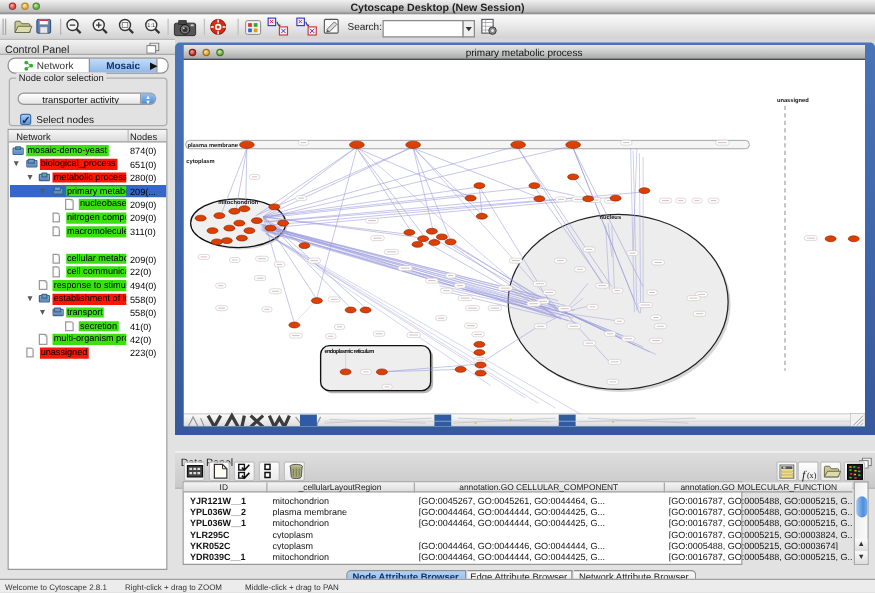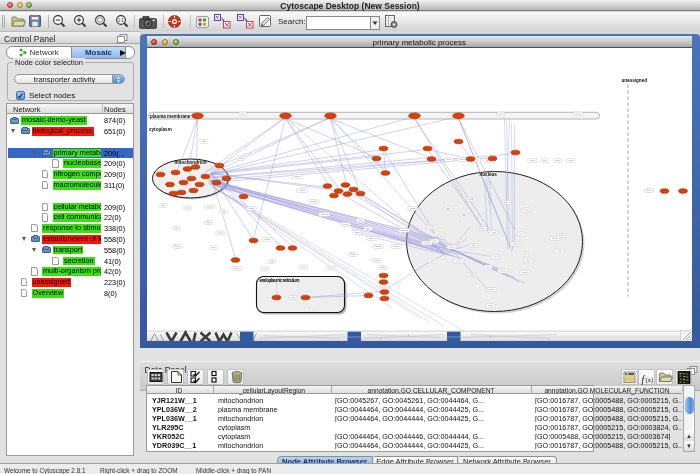--- a/index.html
+++ b/index.html
@@ -200,20 +200,26 @@
         <i class="fld" style="left:3px"></i>
         <span class="lab g" style="left:14px;max-width:79.5px">mosaic-demo-yeast</span>
         <span class="cnt">874(0)</span>
       </div>
   <div class="trow" style="top:22.4px">
         <i class="ar" style="left:4px"></i>
         <i class="fld" style="left:13.5px"></i>
         <span class="lab r" style="left:24.5px;max-width:69px">biological_process</span>
         <span class="cnt">651(0)</span>
       </div>
+  <div class="trow" style="top:33.2px">
+        <i class="ar" style="left:14.5px"></i>
+        <i class="fld" style="left:24px"></i>
+        <span class="lab r" style="left:35px;max-width:58.5px">metabolic process</span>
+        <span class="cnt">280(0)</span>
+      </div>
   <div class="trow" style="top:44px">
         <span class="sel" style="position:absolute;left:0.5px;top:0;width:125px;height:10.8px"></span>
         <i class="ar" style="left:25px"></i>
         <i class="fld" style="left:34.5px"></i>
         <span class="lab g" style="left:45.5px;max-width:48px">primary metabo</span>
         <span class="cnt">209(...</span>
       </div>
   <div class="trow" style="top:54.8px">
         <i class="pg" style="left:45px"></i>
         <span class="lab g" style="left:56px;max-width:37.5px">nucleobase-</span>
@@ -235,21 +241,21 @@
         <span class="cnt">209(0)</span>
       </div>
   <div class="trow" style="top:108.8px">
         <i class="pg" style="left:34.5px"></i>
         <span class="lab g" style="left:45.5px;max-width:48px">cell communicat</span>
         <span class="cnt">22(0)</span>
       </div>
   <div class="trow" style="top:119.6px">
         <i class="pg" style="left:24px"></i>
         <span class="lab g" style="left:35px;max-width:58.5px">response to stimul</span>
-        <span class="cnt">338(0)</span>
+        <span class="cnt">494(0)</span>
       </div>
   <div class="trow" style="top:130.4px">
         <i class="ar" style="left:14.5px"></i>
         <i class="fld" style="left:24px"></i>
         <span class="lab r" style="left:35px;max-width:58.5px">establishment of lo</span>
         <span class="cnt">558(0)</span>
       </div>
   <div class="trow" style="top:141.2px">
         <i class="ar" style="left:25px"></i>
         <i class="fld" style="left:34.5px"></i>
@@ -263,25 +269,20 @@
       </div>
   <div class="trow" style="top:162.8px">
         <i class="pg" style="left:24px"></i>
         <span class="lab g" style="left:35px;max-width:58.5px">multi-organism pro</span>
         <span class="cnt">42(0)</span>
       </div>
   <div class="trow" style="top:173.6px">
         <i class="pg" style="left:13.5px"></i>
         <span class="lab r" style="left:24.5px;max-width:69px">unassigned</span>
         <span class="cnt">223(0)</span>
-      </div>
-  <div class="trow" style="top:184.4px">
-        <i class="pg" style="left:13.5px"></i>
-        <span class="lab g" style="left:24.5px;max-width:69px">Overview</span>
-        <span class="cnt">8(0)</span>
       </div>
  </div>
 </div>
 <div class="abs" id="win">
  <div id="wtitle">
       <span>primary metabolic process</span>
   <div class="wtl" style="left:4px;background:radial-gradient(circle at 35% 30%,#f5a79f,#cf3a2d 65%,#8e1f15);border:0.5px solid #7e2018"></div>
   <div class="wtl" style="left:15px;background:radial-gradient(circle at 35% 30%,#fde3a0,#eda93b 65%,#c07d1b);border:0.5px solid #96701f"></div>
   <div class="wtl" style="left:26px;background:radial-gradient(circle at 35% 30%,#d2f0a8,#71b944 65%,#3f7f1f);border:0.5px solid #457327"></div>
     </div>

